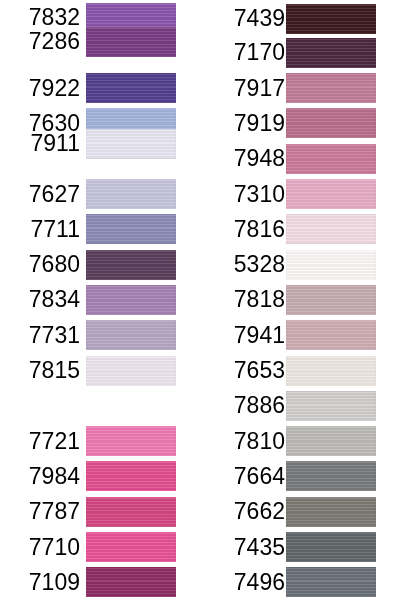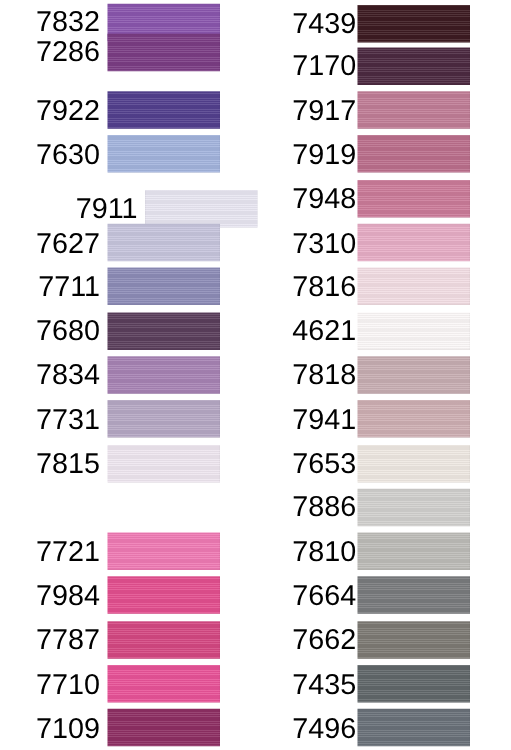--- a/index.html
+++ b/index.html
@@ -82,21 +82,21 @@
         <div class="swatch" style="background-color: rgb(123, 61, 132);"></div>
       </div>
       <div class="row" style="top: 70.6px;">
         <div class="code">7922</div>
         <div class="swatch" style="background-color: rgb(83, 64, 142);"></div>
       </div>
       <div class="row" style="top: 105.9px;">
         <div class="code">7630</div>
         <div class="swatch" style="background-color: rgb(163, 180, 221);"></div>
       </div>
-      <div class="row" style="top: 149px; margin-left: 30px;">
+      <div class="row" style="top: 126px;">
         <div class="code">7911</div>
         <div class="swatch" style="background-color: rgb(232, 230, 241);"></div>
       </div>
       <div class="row" style="top: 176.5px;">
         <div class="code">7627</div>
         <div class="swatch" style="background-color: rgb(199, 197, 221);"></div>
       </div>
       <div class="row" style="top: 211.8px;">
         <div class="code">7711</div>
         <div class="swatch" style="background-color: rgb(141, 140, 183);"></div>
@@ -161,21 +161,21 @@
       </div>
       <div class="row" style="top: 176.5px;">
         <div class="code">7310</div>
         <div class="swatch" style="background-color: rgb(231, 173, 198);"></div>
       </div>
       <div class="row" style="top: 211.8px;">
         <div class="code">7816</div>
         <div class="swatch" style="background-color: rgb(242, 221, 227);"></div>
       </div>
       <div class="row" style="top: 247.1px;">
-        <div class="code">4621</div>
+        <div class="code">5328</div>
         <div class="swatch" style="background-color: rgb(251, 247, 247);"></div>
       </div>
       <div class="row" style="top: 282.4px;">
         <div class="code">7818</div>
         <div class="swatch" style="background-color: rgb(199, 173, 178);"></div>
       </div>
       <div class="row" style="top: 317.7px;">
         <div class="code">7941</div>
         <div class="swatch" style="background-color: rgb(206, 175, 179);"></div>
       </div>

